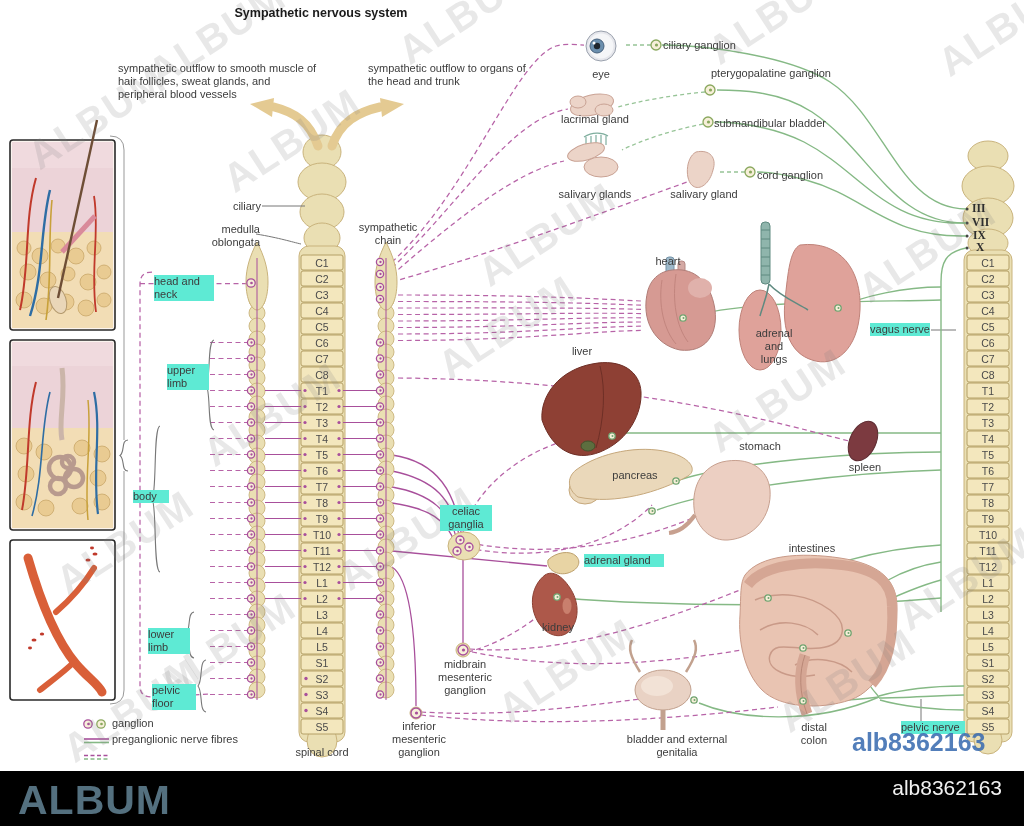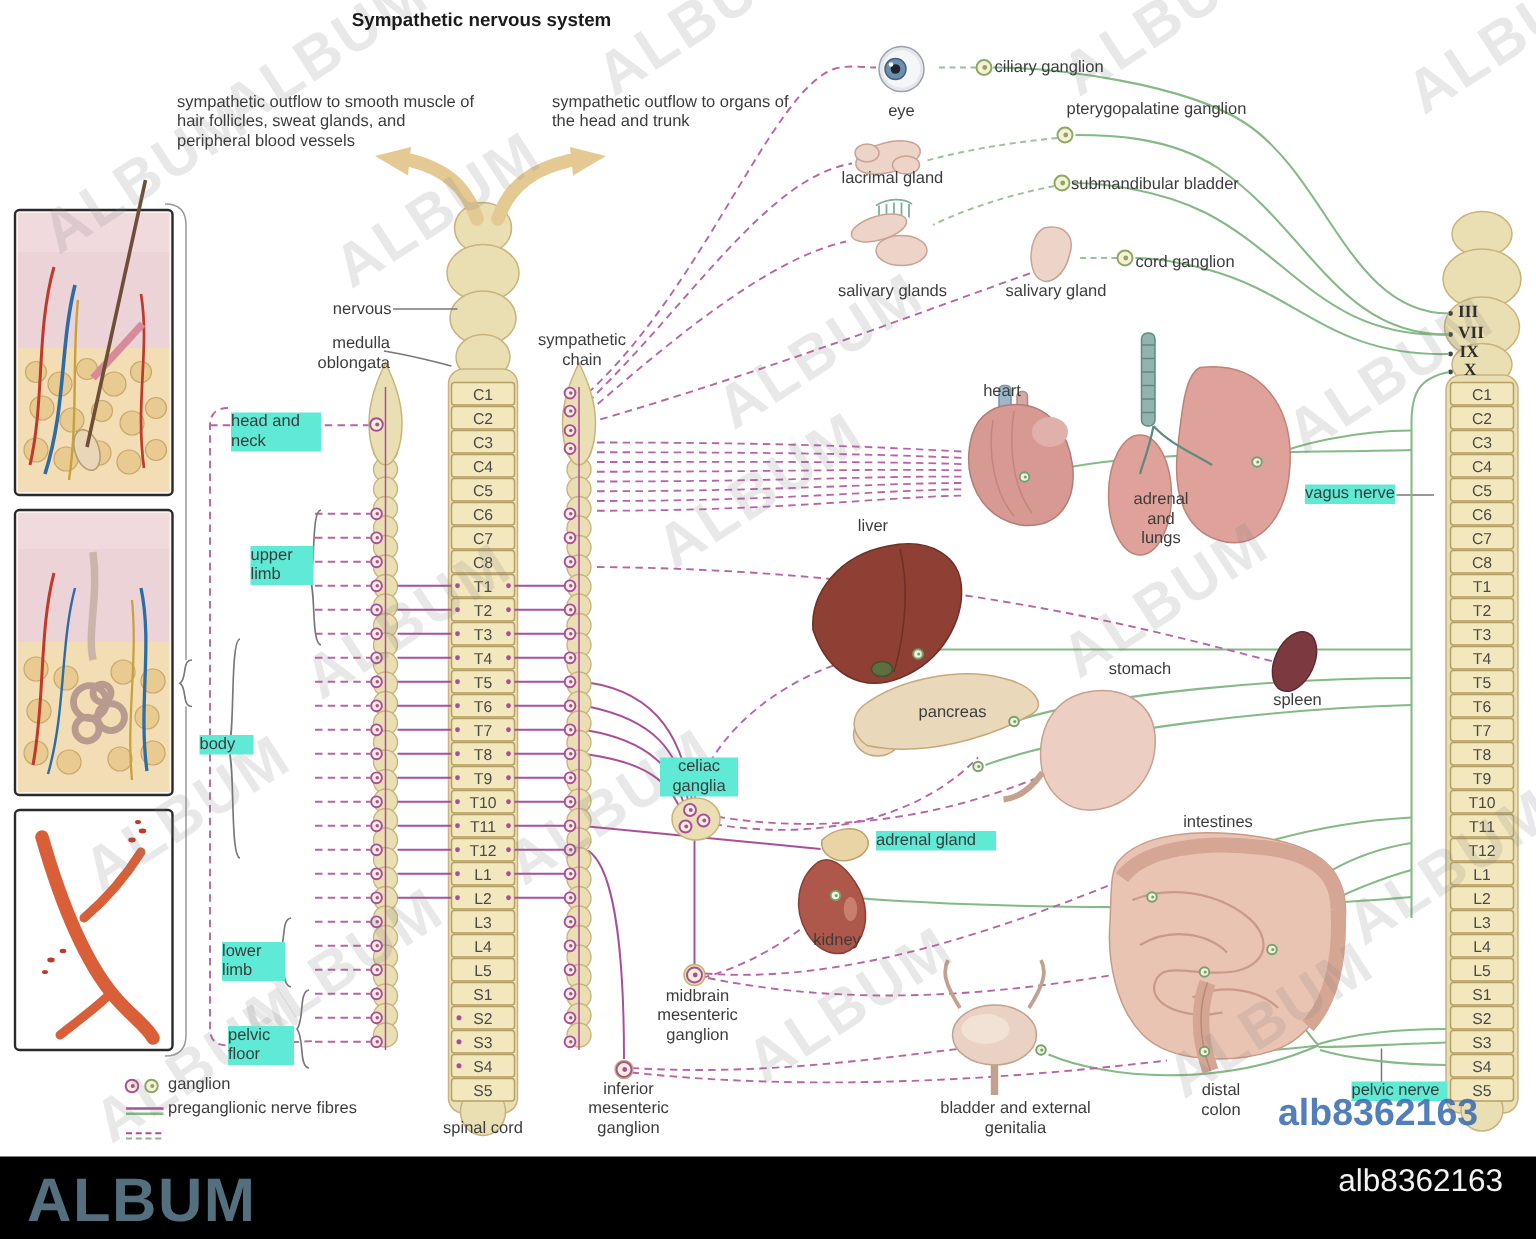--- a/index.html
+++ b/index.html
@@ -737,21 +737,21 @@
       <span class="wm" style="left: 150px; top: 622px;">ALBUM</span>
       <span class="wm" style="left: 490px; top: 648px;">ALBUM</span>
       <span class="wm" style="left: 770px; top: 658px;">ALBUM</span>
       <span class="wm" style="left: 55px; top: 688px;">ALBUM</span>
     </div>
 
 <div id="labels">
   <div class="lbl b c" style="left:230px;top:6px;width:182px">Sympathetic nervous system</div>
   <div class="lbl" style="left:368px;top:62px;width:158px">sympathetic outflow to organs of the head and trunk</div>
   <div class="lbl" style="left:118px;top:62px;width:200px">sympathetic outflow to smooth muscle of hair follicles, sweat glands, and peripheral blood vessels</div>
-  <div class="lbl r" style="left:203px;top:200px;width:58px">nervous</div>
+  <div class="lbl r" style="left:203px;top:200px;width:58px">ciliary</div>
   <div class="lbl r" style="left:192px;top:223px;width:68px">medulla oblongata</div>
   <div class="lbl c" style="left:354px;top:221px;width:68px">sympathetic chain</div>
   <div class="lbl bg" style="left:154px;top:275px;width:60px">head and neck</div>
   <div class="lbl bg" style="left:167px;top:364px;width:42px">upper limb</div>
   <div class="lbl bg" style="left:133px;top:490px;width:36px">body</div>
   <div class="lbl bg" style="left:148px;top:628px;width:42px">lower limb</div>
   <div class="lbl bg" style="left:152px;top:684px;width:44px">pelvic floor</div>
   <div class="lbl c" style="left:290px;top:746px;width:64px">spinal cord</div>
   <div class="lbl" style="left:112px;top:717px">ganglion</div>
   <div class="lbl" style="left:112px;top:733px">preganglionic nerve fibres</div>

